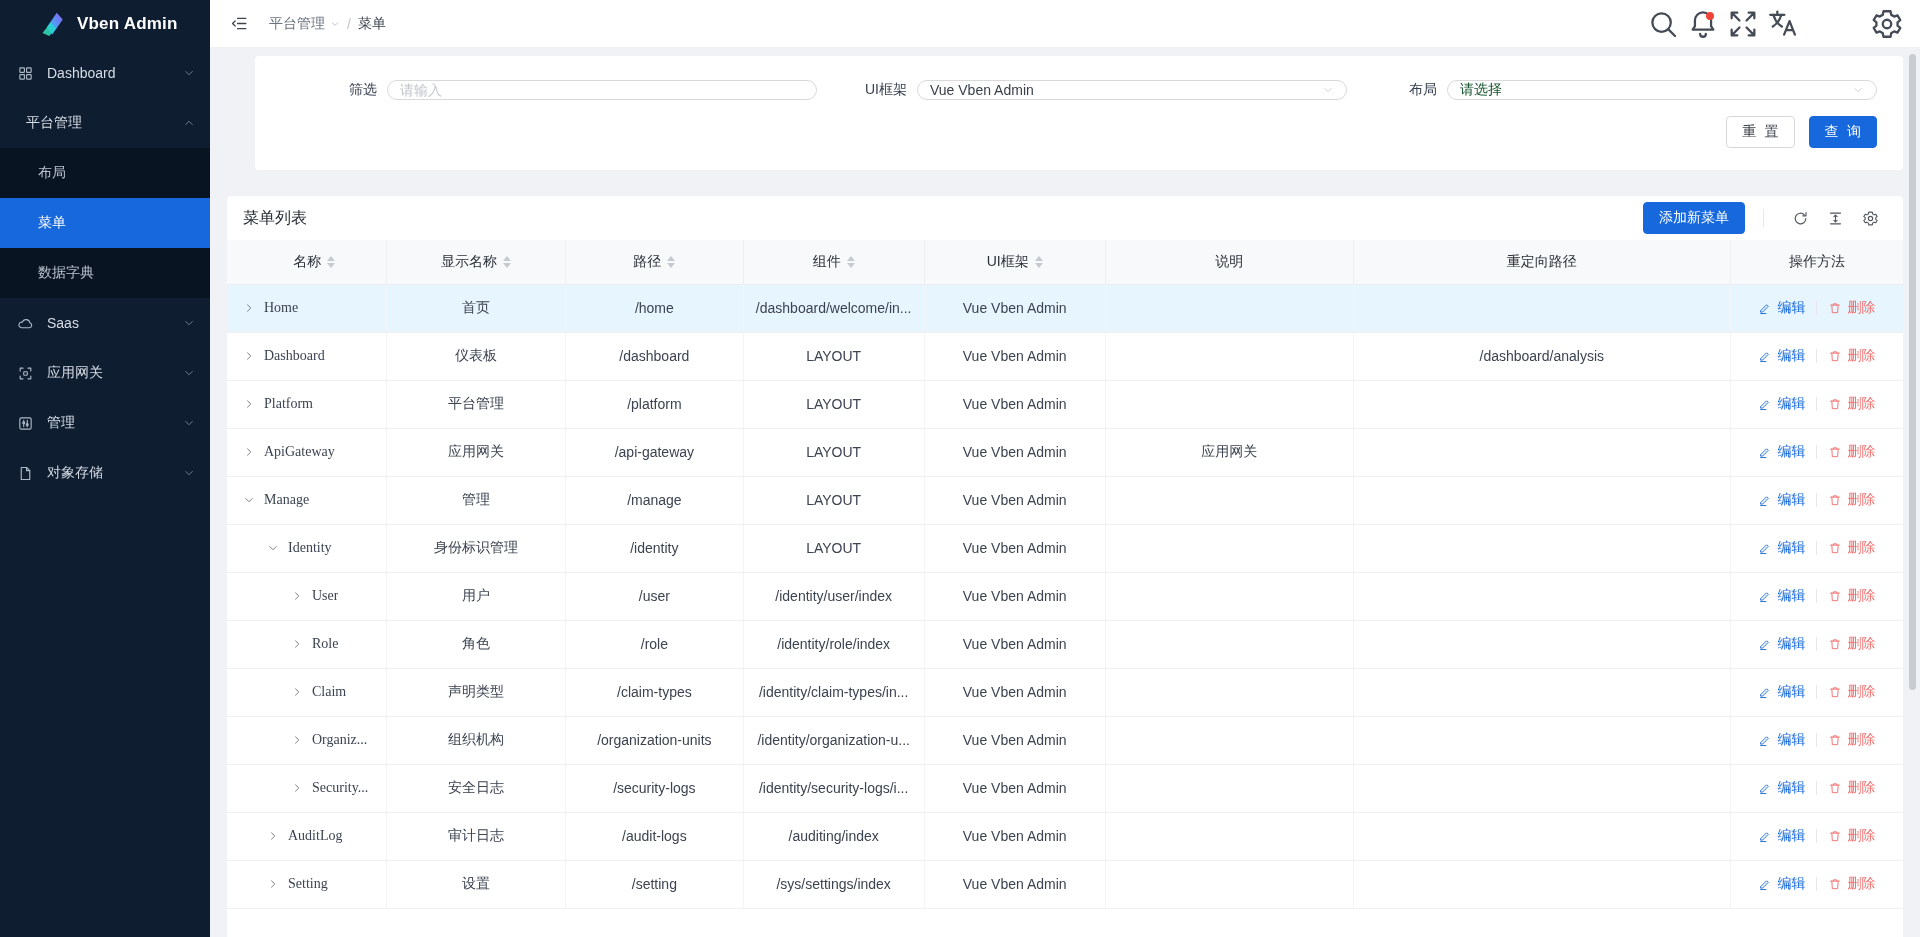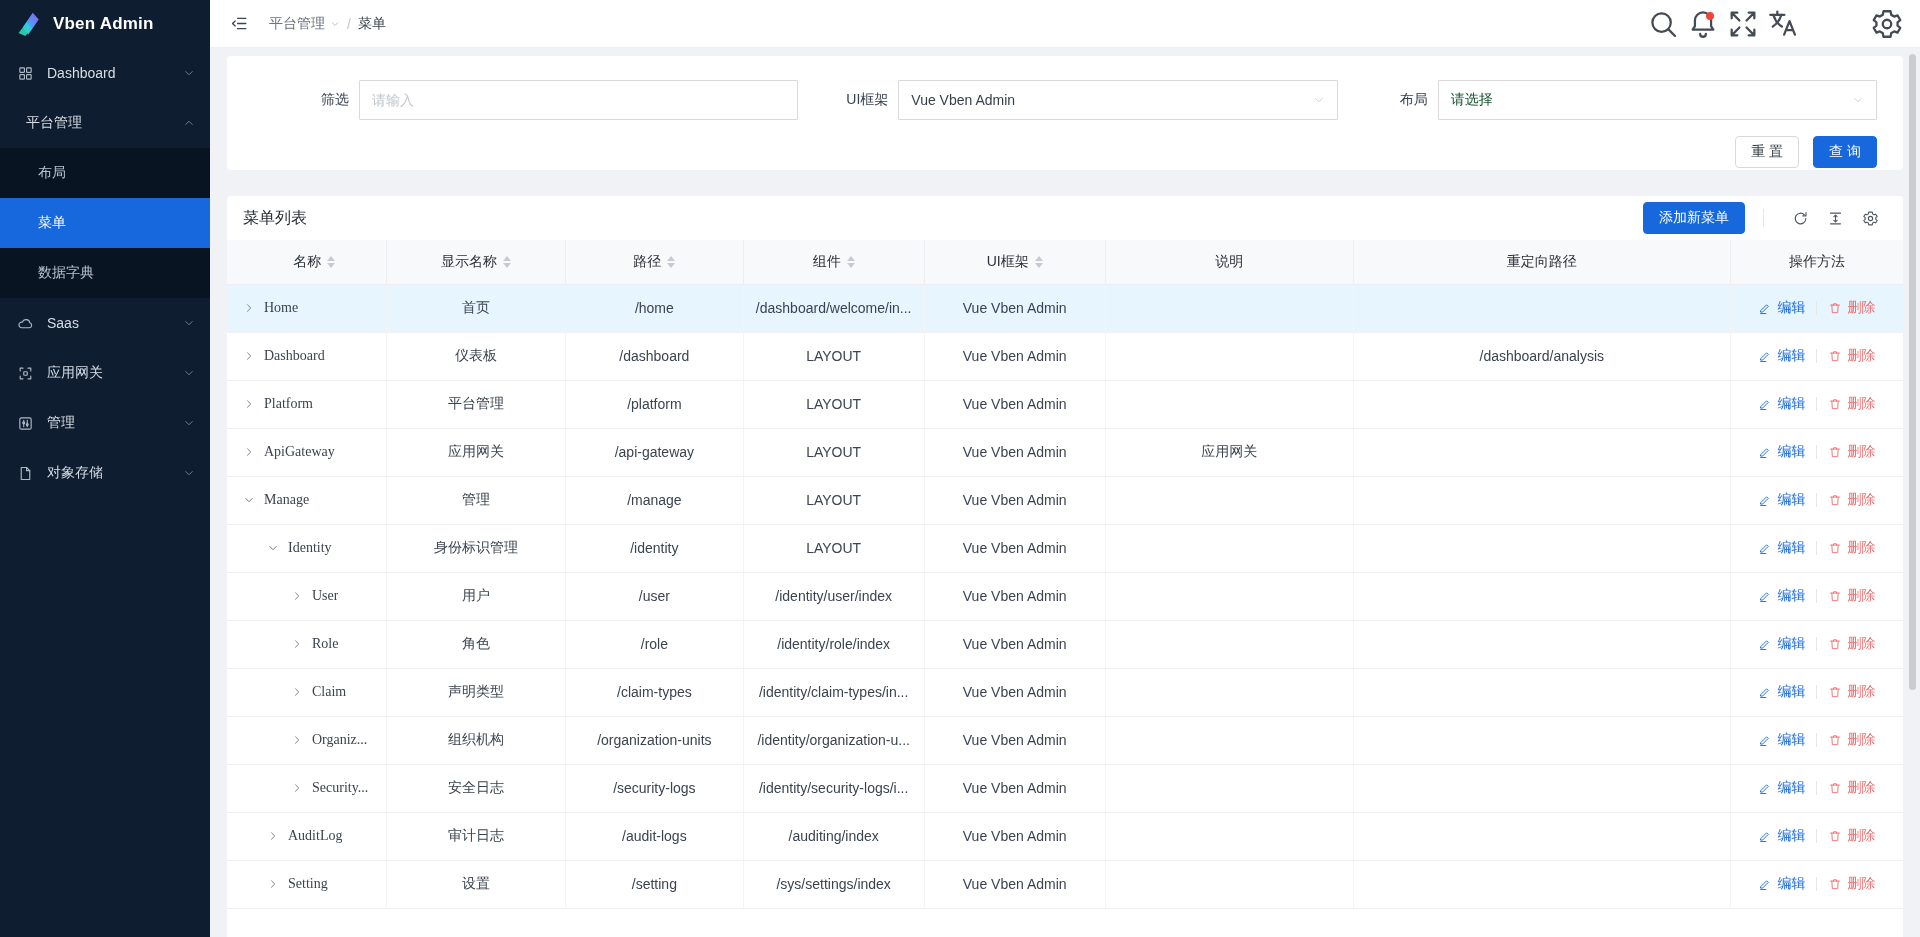--- a/index.html
+++ b/index.html
@@ -9,21 +9,21 @@
   }
   *{margin:0;padding:0;box-sizing:border-box;}
   html,body{width:1920px;height:937px;overflow:hidden;background:#fff;
     font-family:"Liberation Sans","DejaVu Sans",sans-serif;font-size:14px;color:#383f4a;}
   .app{position:relative;width:1920px;height:937px;display:flex;}
   .icon{display:inline-flex;align-items:center;justify-content:center;line-height:0;}
   .icon svg{width:1em;height:1em;}
 
   
   .sidebar{width:210px;height:100%;background:var(--sidebar-bg);flex:0 0 210px;display:flex;flex-direction:column;}
-  .logo{height:48px;display:flex;align-items:center;padding-left:14px;cursor:pointer;}
+  .logo{height:48px;display:flex;align-items:center;padding-left:14px;cursor:pointer;margin-left:24px;}
   .logo-mark{width:30px;height:30px;}
   .logo-mark svg{width:30px;height:30px;}
   .logo-text{color:#fff;font-weight:700;font-size:17px;margin-left:9px;letter-spacing:.2px;}
   .menu{flex:1;overflow:hidden;}
   .menu-item{height:50px;display:flex;align-items:center;padding:0 15px 0 17px;cursor:pointer;color:#d7dde6;}
   .menu-item .mi{font-size:17px;margin-right:13px;color:#aeb9c6;}
   .menu-item .mi-label{font-size:14px;}
   .menu-item .mchev{margin-left:auto;font-size:12px;color:#8a97a6;}
   .menu-item.section{padding-left:26px;}
   .menu-item.sub{padding-left:38px;background:var(--sidebar-submenu-bg);color:#b9c2cd;}
@@ -44,34 +44,34 @@
   .tool-btn .dot{position:absolute;top:5px;right:6px;width:8px;height:8px;border-radius:50%;background:var(--notification-dot);}
   .avatar{width:28px;height:28px;border-radius:50%;cursor:pointer;margin:0 6px;flex:0 0 28px;
     background:radial-gradient(circle at 50% 38%, #f5efе2 0 0),
                radial-gradient(circle at 50% 34%, #fdf8ec 0, #fdf8ec 30%, transparent 31%),
                radial-gradient(circle at 50% 72%, #7a5b3a 0, #7a5b3a 26%, transparent 27%), var(--avatar-bg);}
   .tool-btn.gear-last{margin-left:18px;}
 
   .content{flex:1;background:var(--content-bg);padding:8px 17px 0 17px;overflow:hidden;}
 
   
-  .filter-card{background:#fff;border-radius:4px;height:114px;padding:24px 26px 0 58px;}
+  .filter-card{background:#fff;border-radius:4px;height:114px;padding:24px 26px 0 58px;margin-left:28px;}
   .filter-fields{display:flex;}
   .field{flex:1;display:flex;align-items:center;margin-right:26px;}
   .field:last-child{margin-right:0;}
   .f-label{min-width:64px;text-align:right;margin-right:10px;color:#374151;white-space:nowrap;}
-  .f-control{flex:1;height:40px;border:1px solid #d9d9d9;border-radius:1px;background:#fff;font-size:14px;}
+  .f-control{flex:1;height:20px;border:1px solid #d9d9d9;border-radius:12px;background:#fff;font-size:14px;}
   .f-input{padding:0 12px;color:#383f4a;outline:none;font-family:inherit;}
   .f-input::placeholder{color:#c1c5cc;}
   .f-select{display:flex;align-items:center;justify-content:space-between;padding:0 12px;cursor:pointer;}
   .sel-val{color:#383f4a;}
   .sel-ph{color:#14532d;}
   .selchev{font-size:12px;color:#c1c5cc;}
   .filter-actions{display:flex;justify-content:flex-end;gap:14px;margin-top:16px;}
-  .btn{height:32px;border-radius:4px;font-size:14px;cursor:pointer;padding:0 15px;font-family:Liberation Sans, sans-serif;}
+  .btn{height:32px;border-radius:4px;font-size:14px;cursor:pointer;padding:0 15px;font-family:Liberation Mono, monospace;}
   .btn-outline{background:#fff;border:1px solid #d9d9d9;color:#383e47;}
   .btn-primary{background:var(--primary);border:1px solid var(--primary);color:#fff;}
 
   
   .table-card{background:#fff;border-radius:4px 4px 0 0;margin-top:26px;height:836px;overflow:hidden;}
   .table-head{height:44px;display:flex;align-items:center;padding:0 20px 0 16px;}
   .table-title{font-size:16px;font-weight:500;color:#262b33;}
   .table-toolbar{margin-left:auto;display:flex;align-items:center;}
   .toolbar-divider{width:1px;height:18px;background:#e3e6ea;margin:0 14px 0 18px;}
   .tool-icon{border:none;background:none;cursor:pointer;font-size:17px;color:#51565e;padding:4px;display:inline-flex;margin-left:10px;}

